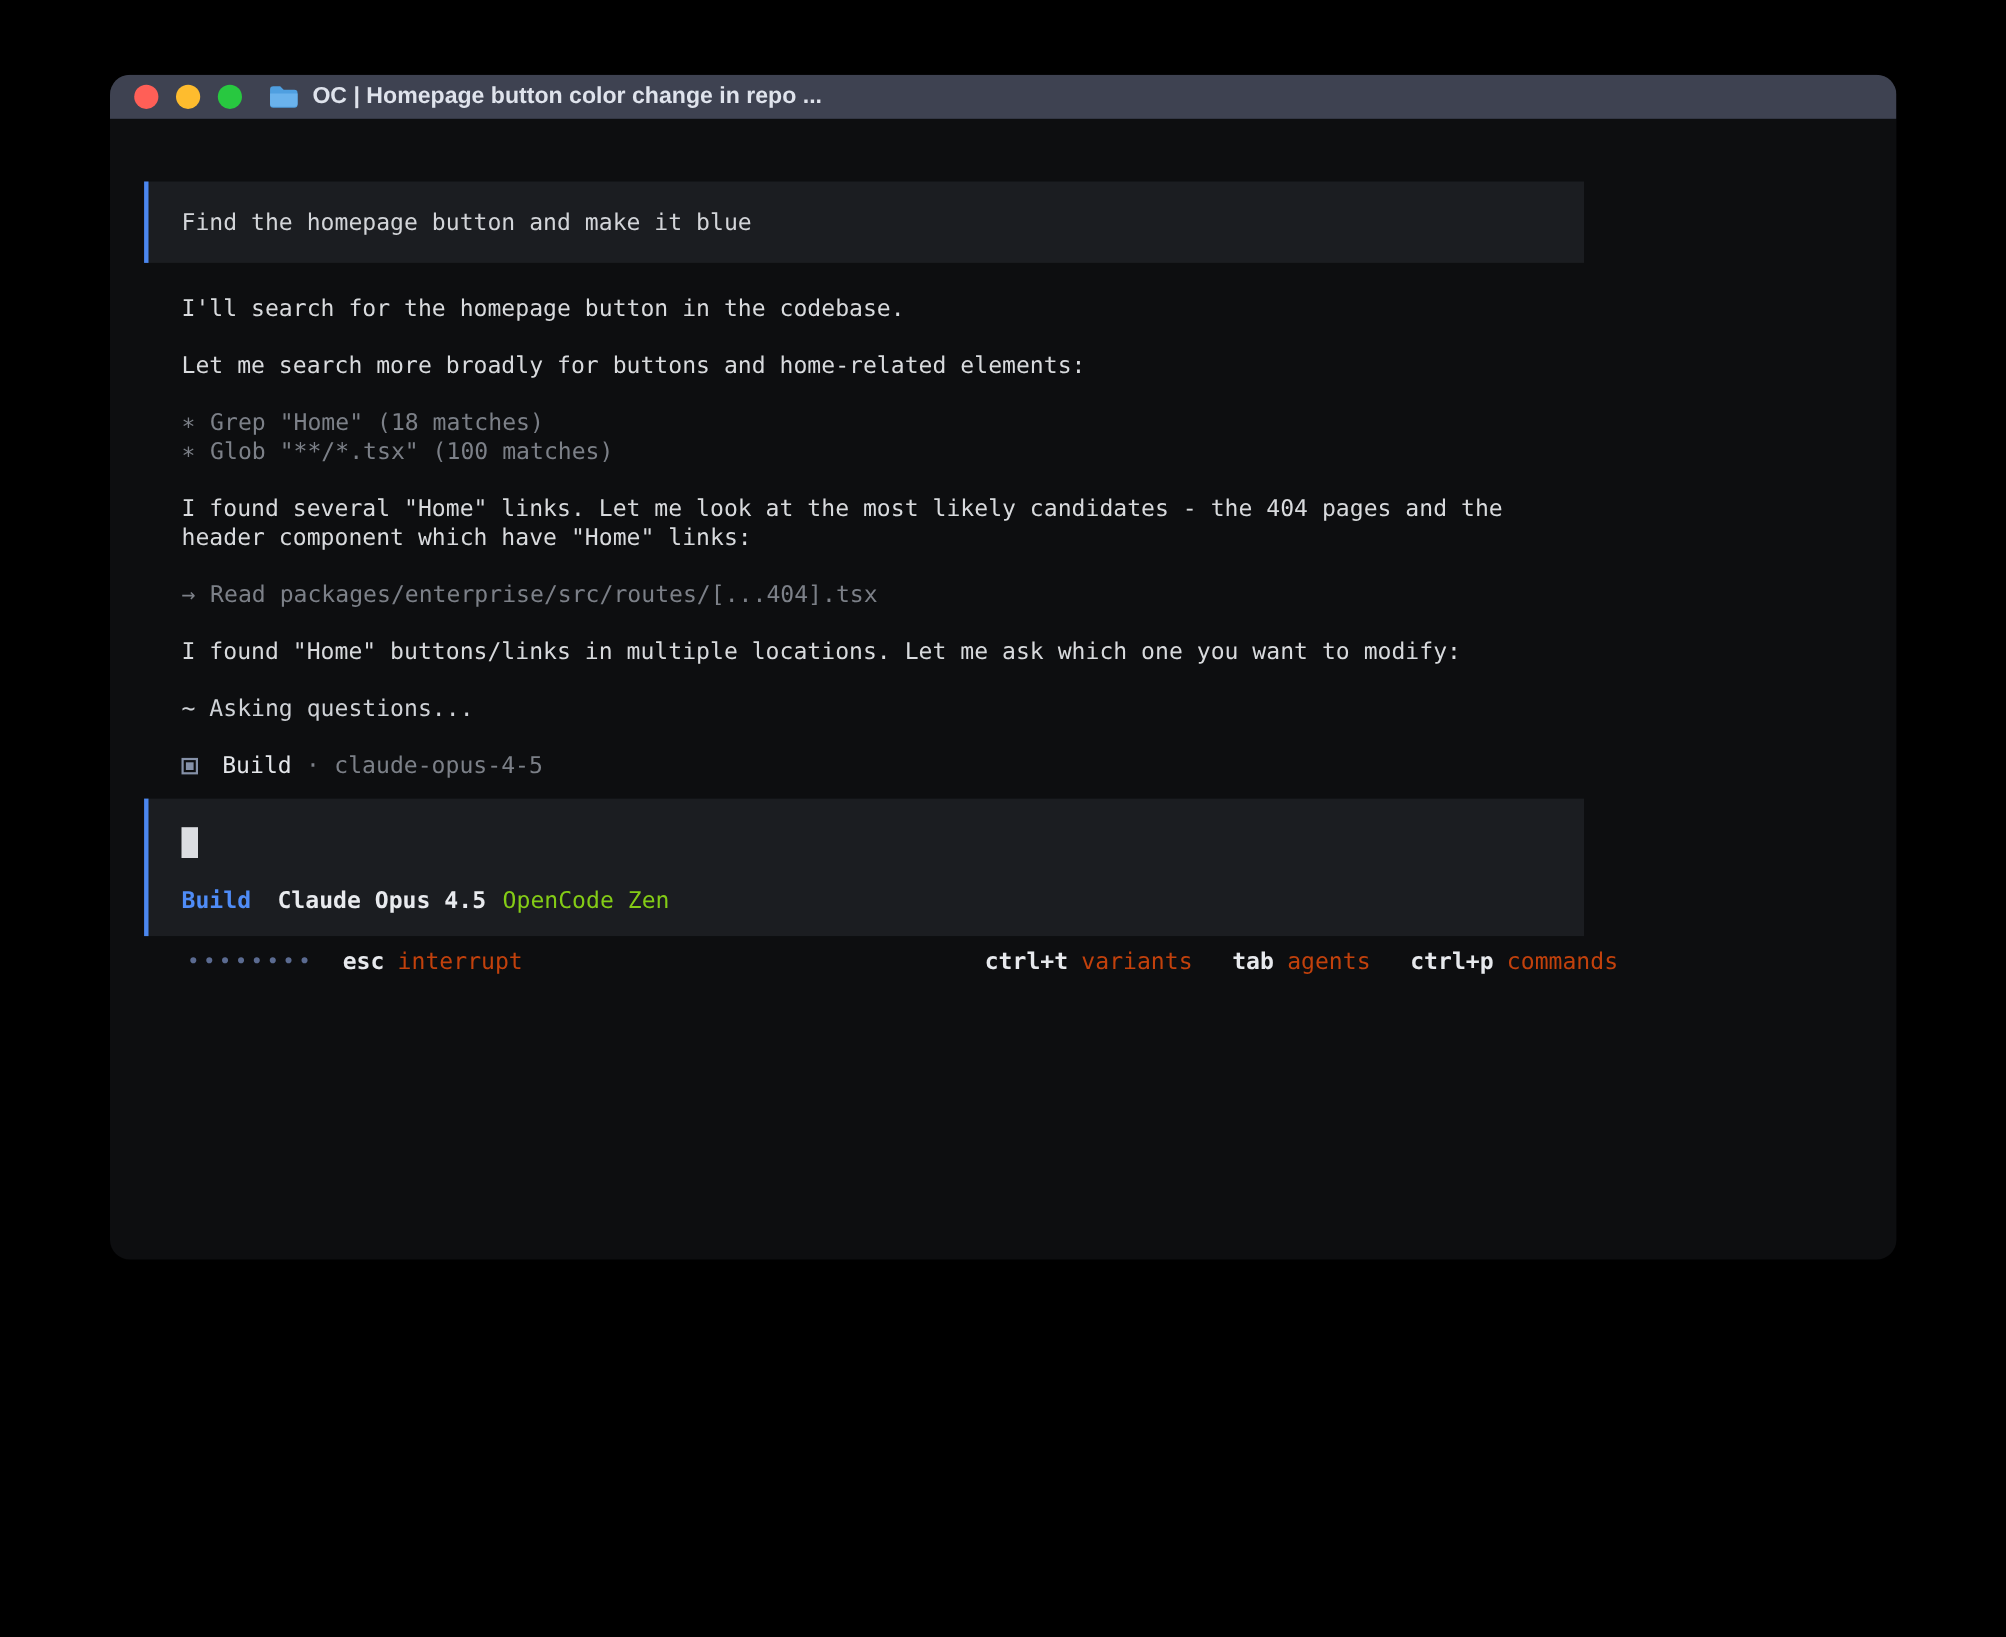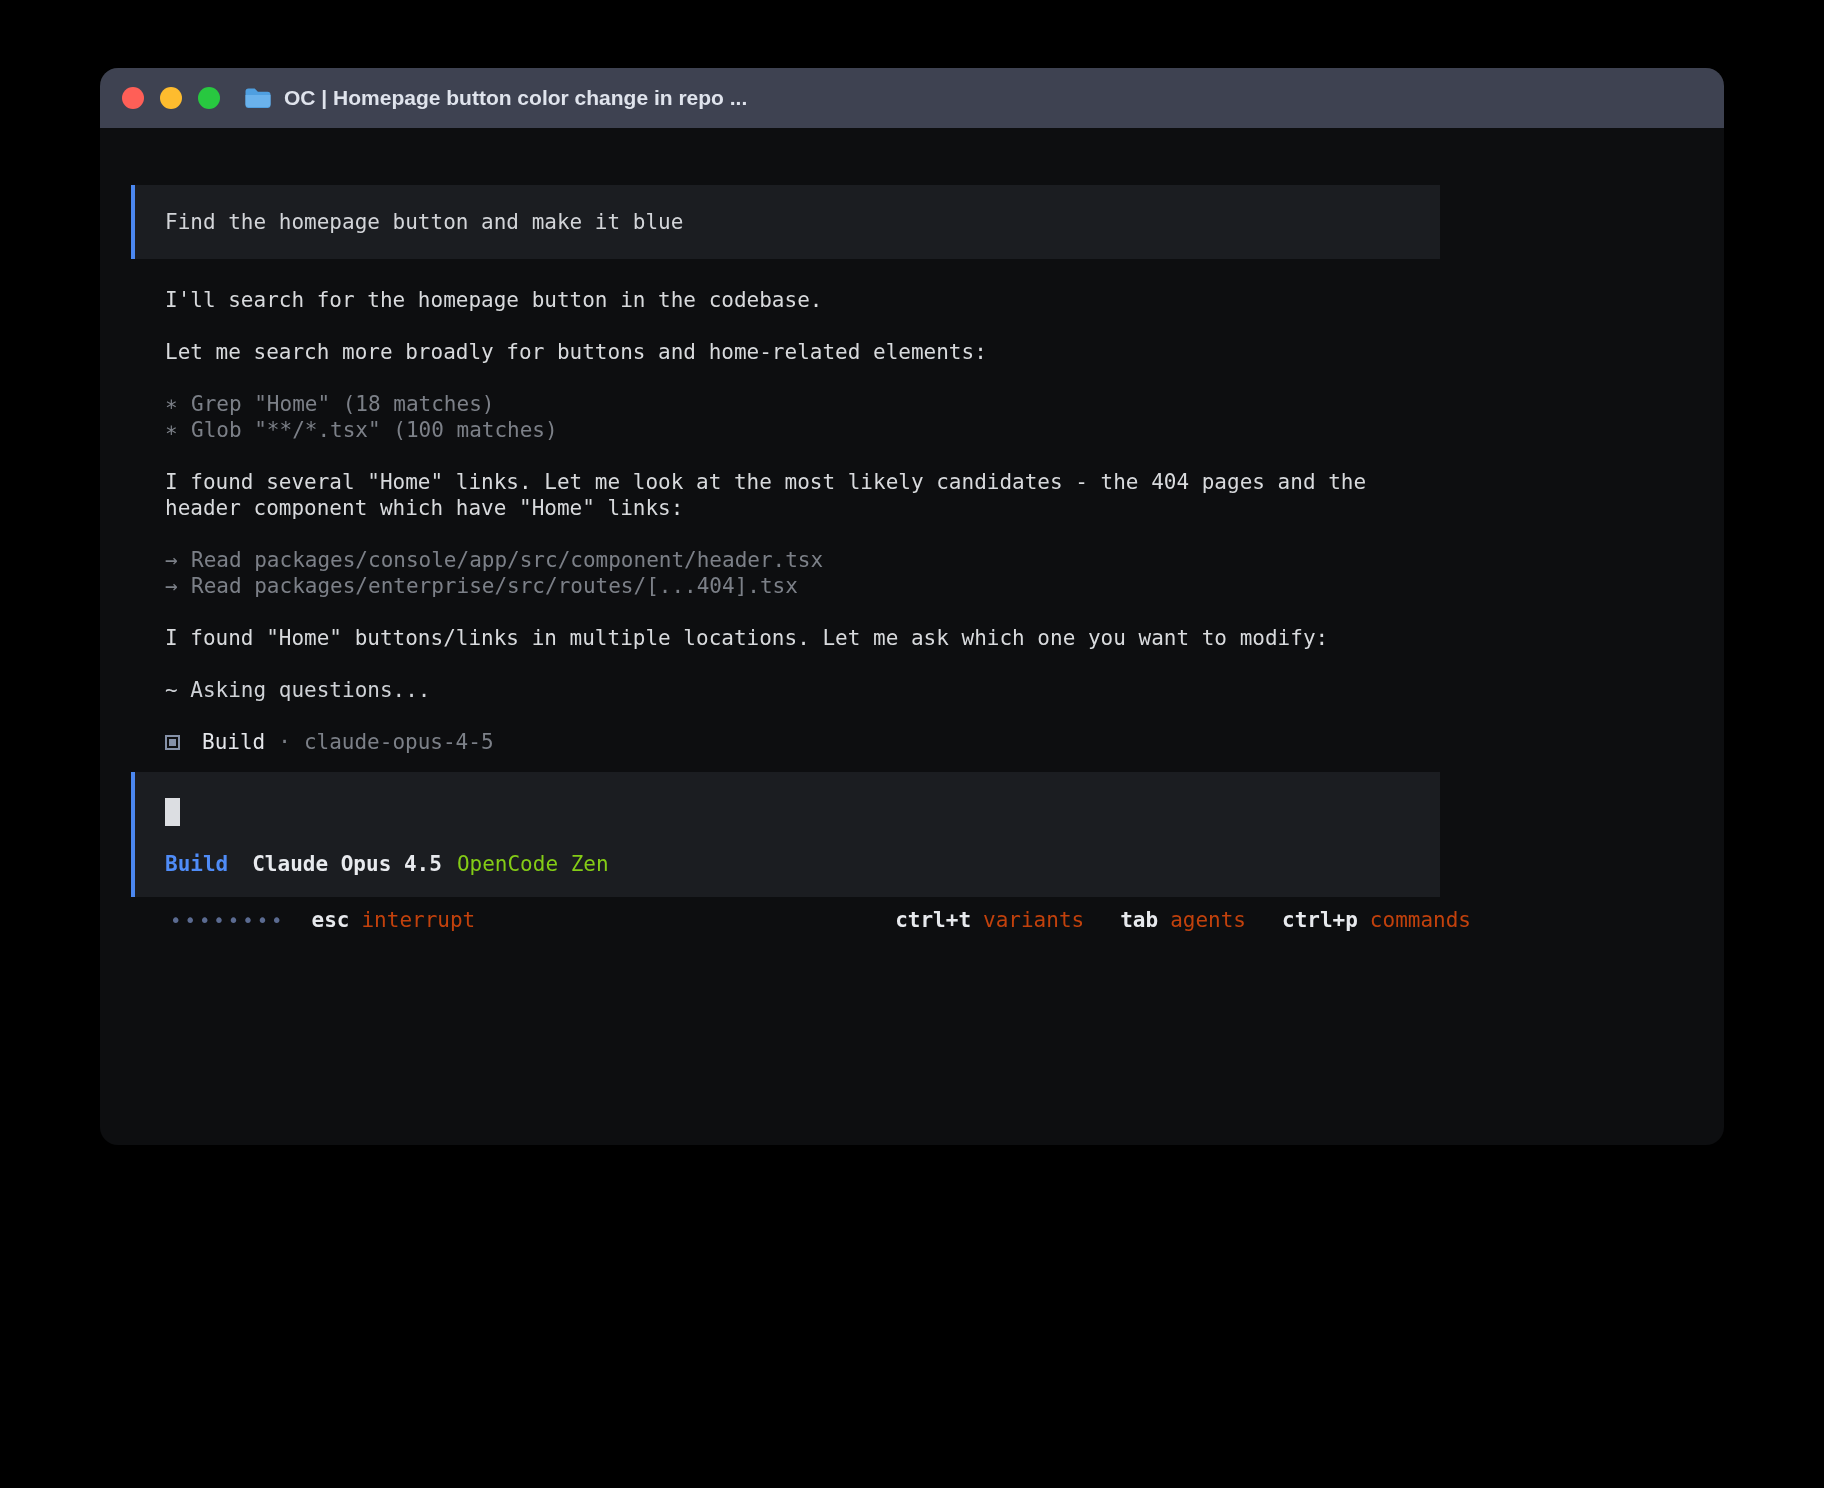--- a/index.html
+++ b/index.html
@@ -11,21 +11,21 @@
   }
   .window {
     position: absolute;
     left: 100px; top: 68px;
     width: 1624px; height: 1077px;
     background: #0d0e10;
     border-radius: 18px;
     overflow: hidden;
   }
   .titlebar {
-    height: 60px;
+    height: 40px;
     background: #3e4251;
     display: flex;
     align-items: center;
     padding: 0 22px;
     font-family: "Liberation Sans", "DejaVu Sans", sans-serif;
   }
   .tl { width: 22px; height: 22px; border-radius: 50%; display: inline-block; flex: 0 0 auto; }
   .tl + .tl { margin-left: 16px; }
   .tl.red { background: #ff5f57; }
   .tl.yellow { background: #febc2e; }
@@ -147,21 +147,20 @@
       <div class="block a-text">Let me search more broadly for buttons and home-related elements:</div>
 
       <div class="block">
         <div class="tool-line"><span class="t-icon">∗</span><span>Grep "Home" (18 matches)</span></div>
         <div class="tool-line"><span class="t-icon">∗</span><span>Glob "**/*.tsx" (100 matches)</span></div>
       </div>
 
       <div class="block a-text">I found several "Home" links. Let me look at the most likely candidates - the 404 pages and the header component which have "Home" links:</div>
 
       <div class="block">
-        <div class="tool-line"><span class="t-icon">→</span><span>Read packages/console/app/src/component/header.tsx</span></div>
         <div class="tool-line"><span class="t-icon">→</span><span>Read packages/enterprise/src/routes/[...404].tsx</span></div>
       </div>
 
       <div class="block a-text">I found "Home" buttons/links in multiple locations. Let me ask which one you want to modify:</div>
 
       <div class="block status-line">~ Asking questions...</div>
 
       <div class="block agent-badge">
         <span class="badge-icon"></span>
         <span class="badge-name">Build</span>

